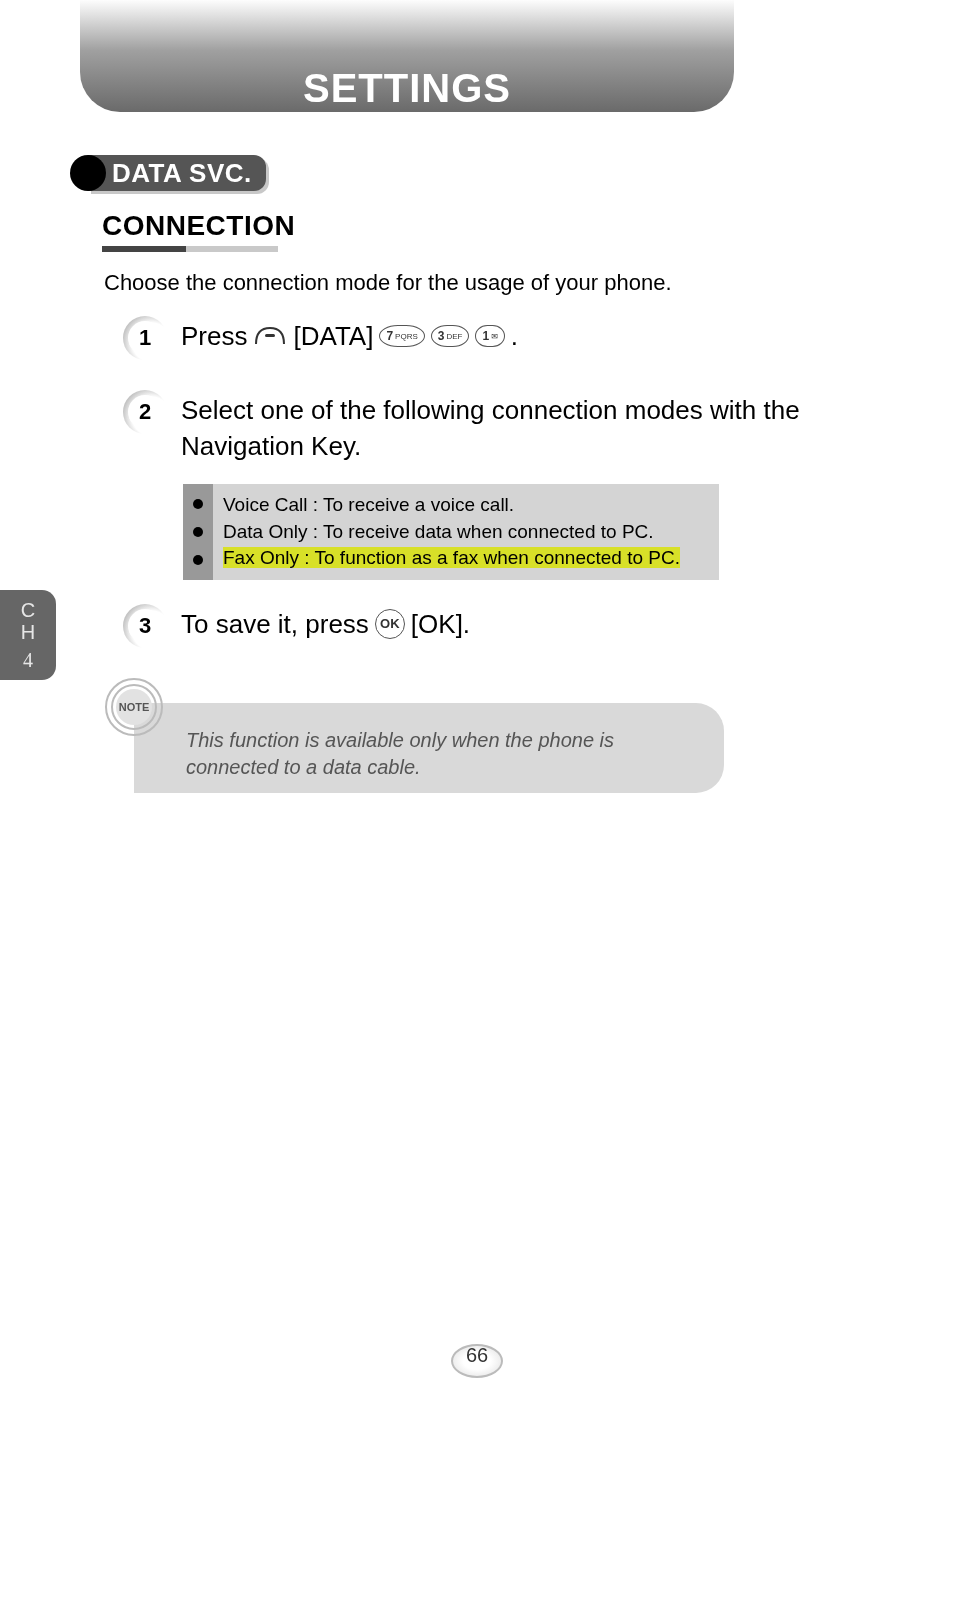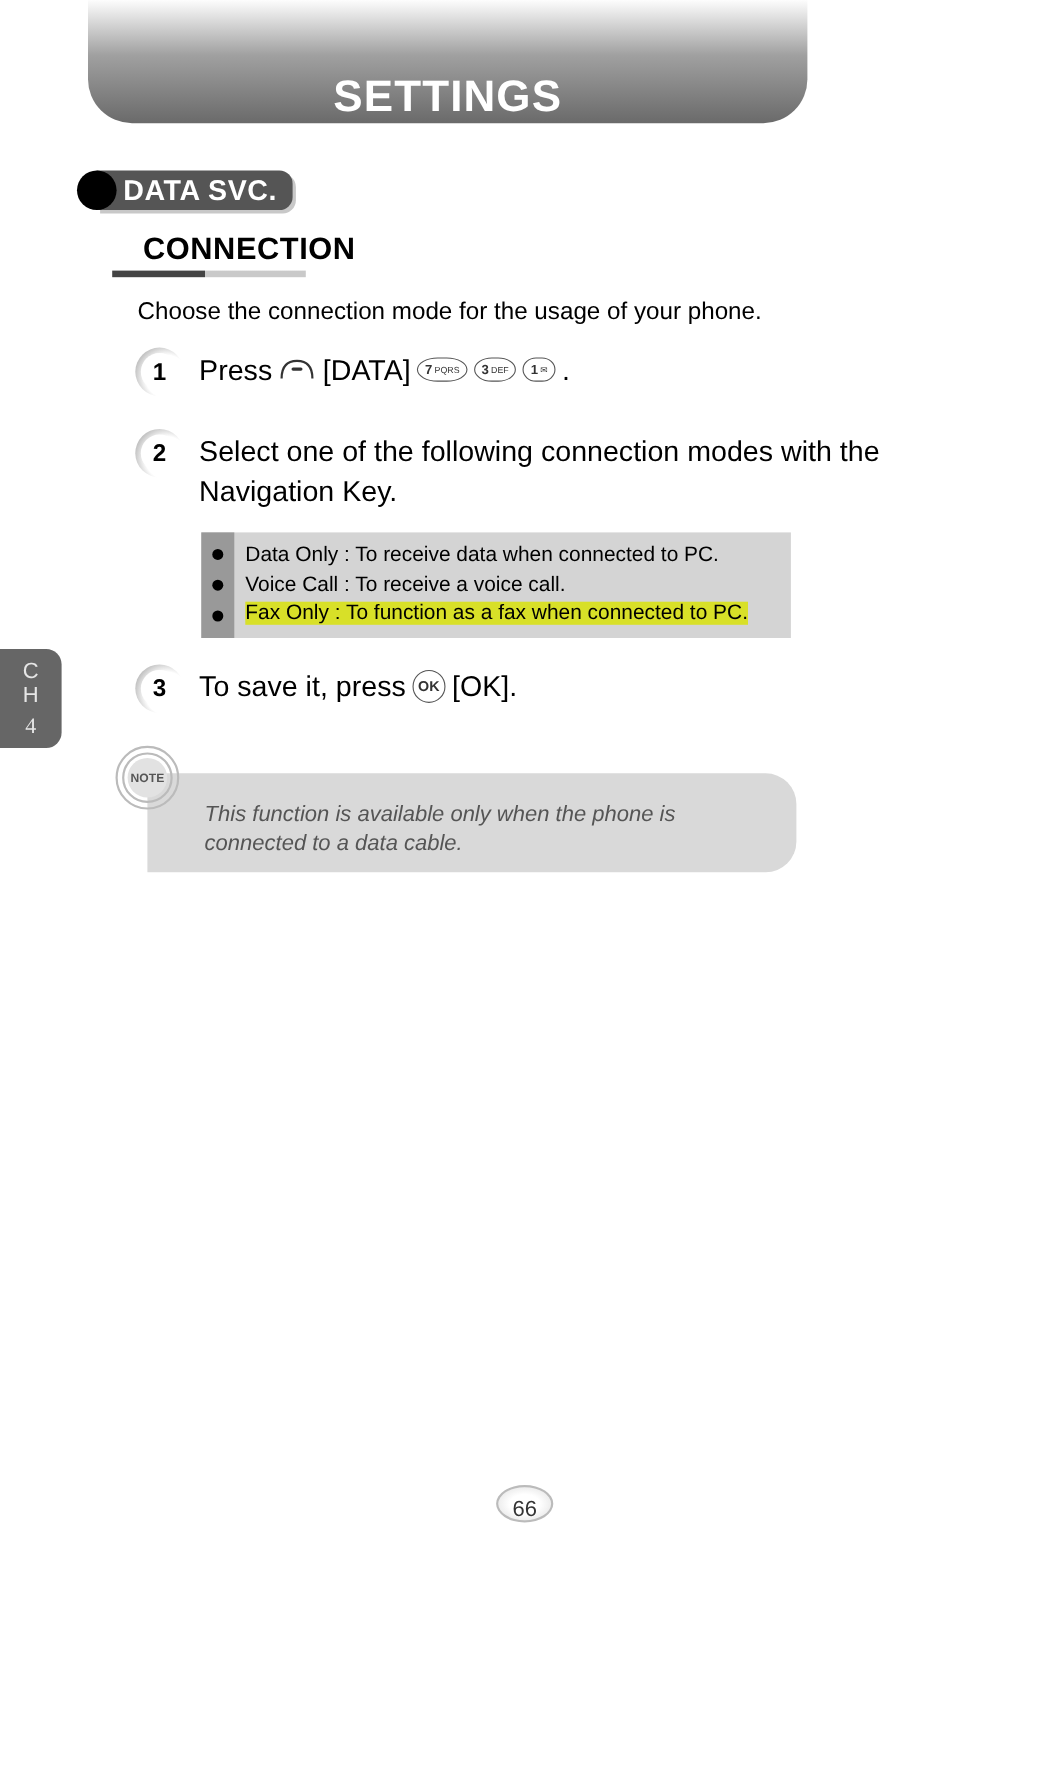--- a/index.html
+++ b/index.html
@@ -63,31 +63,30 @@
   .subsection {
     position: absolute;
     top: 210px;
     left: 102px;
   }
   .subsection-title {
     font-size: 28px;
     font-weight: bold;
     letter-spacing: 0.5px;
     padding-bottom: 4px;
-    margin-left: 28px;
   }
   .subsection-underline {
     width: 176px;
     height: 6px;
     background: linear-gradient(to right, #444 0%, #444 48%, #c9c9c9 48%, #c9c9c9 100%);
   }
   .intro-text {
     position: absolute;
     top: 270px;
-    left: 125px;
+    left: 104px;
     font-size: 22px;
   }
   .step-badge {
     position: relative;
     width: 40px;
     height: 40px;
     flex-shrink: 0;
   }
   .step-badge-outer {
     position: absolute;
@@ -259,21 +258,21 @@
     left: 0;
     width: 100%;
     display: flex;
     justify-content: center;
   }
   .page-number-badge {
     position: relative;
     width: 58px;
     height: 40px;
     display: flex;
-    align-items: flex-end;
+    align-items: flex-start;
     justify-content: center;
   }
   .page-number-badge .pn-bg {
     position: absolute;
     width: 52px;
     height: 34px;
     border: 2px solid #bbb;
     border-radius: 50%;
     background: radial-gradient(ellipse at center, #fff 40%, #ddd 100%);
   }
@@ -343,22 +342,22 @@
   <div class="step-text" style="display:block;">Select one of the following connection modes with the Navigation Key.</div>
 </div>
 
 <div class="options-box">
   <div class="options-strip">
     <div class="dot"></div>
     <div class="dot"></div>
     <div class="dot"></div>
   </div>
   <div class="options-content">
+    <div>Voice Call : To receive a voice call.</div>
     <div>Data Only : To receive data when connected to PC.</div>
-    <div>Voice Call : To receive a voice call.</div>
     <div><span class="highlight">Fax Only : To function as a fax when connected to PC.</span></div>
   </div>
 </div>
 
 <div id="step3" class="step">
   <div class="step-badge">
     <div class="step-badge-outer"></div>
     <div class="step-badge-inner">3</div>
   </div>
   <div class="step-text">

